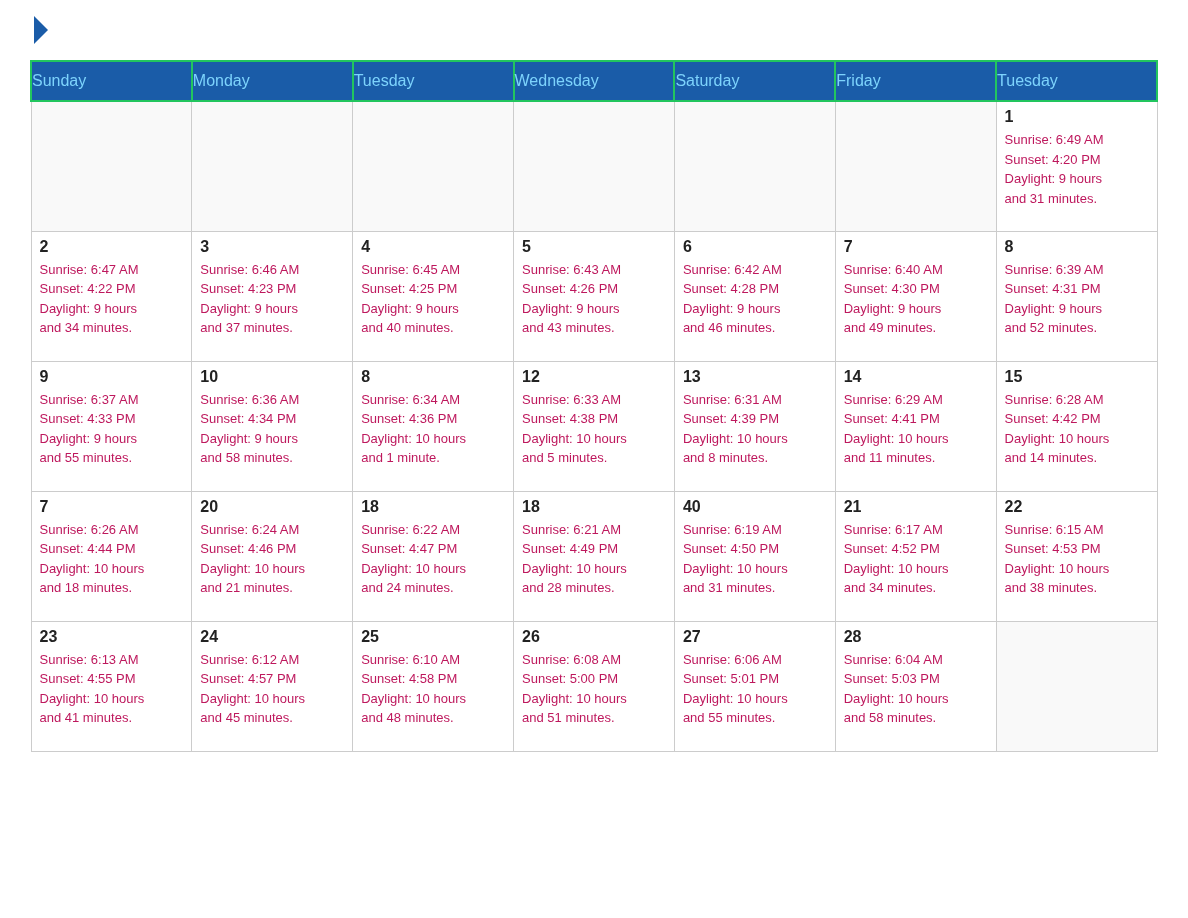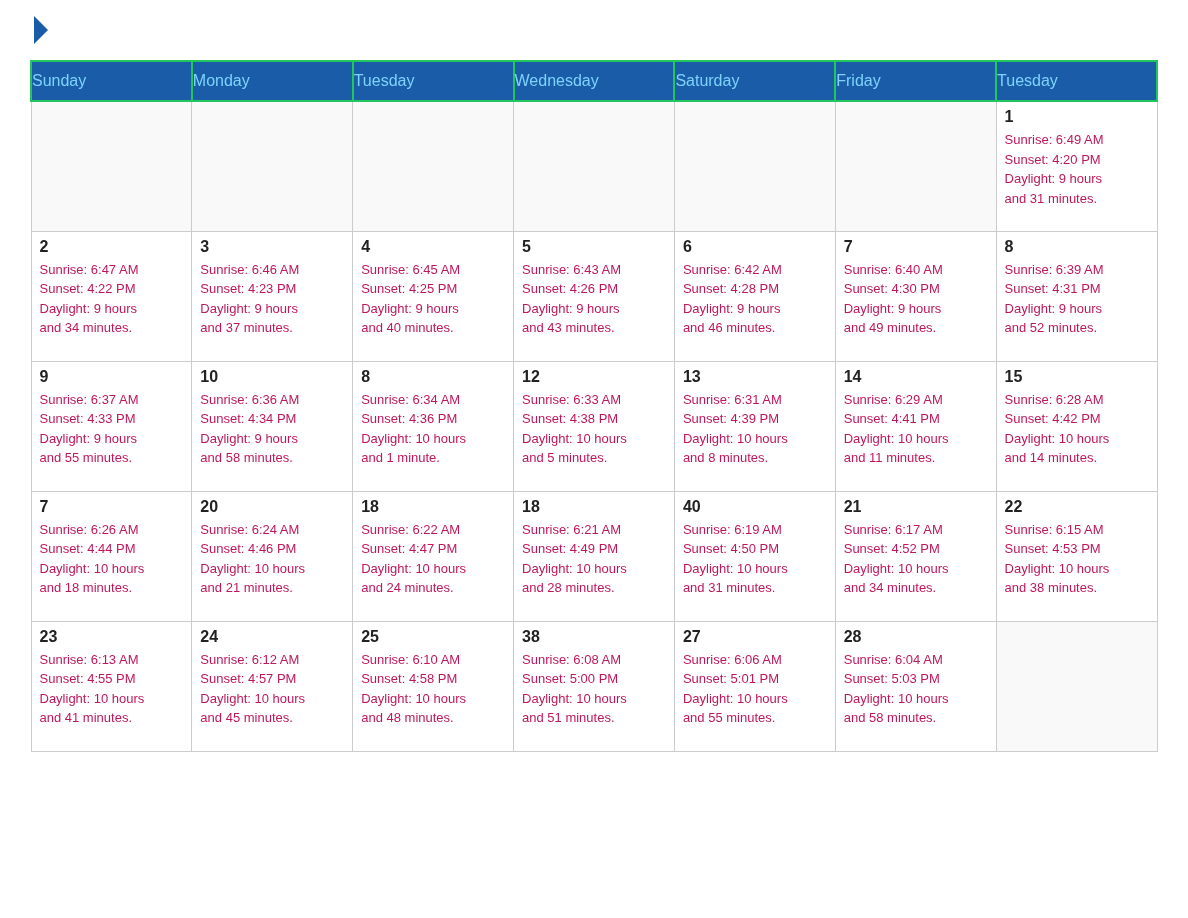--- a/index.html
+++ b/index.html
@@ -245,21 +245,21 @@
         </td>
         <td>
           <div class="day-number">24</div>
           <div class="day-info">Sunrise: 6:12 AM<br>Sunset: 4:57 PM<br>Daylight: 10 hours<br>and 45 minutes.</div>
         </td>
         <td>
           <div class="day-number">25</div>
           <div class="day-info">Sunrise: 6:10 AM<br>Sunset: 4:58 PM<br>Daylight: 10 hours<br>and 48 minutes.</div>
         </td>
         <td>
-          <div class="day-number">38</div>
+          <div class="day-number">26</div>
           <div class="day-info">Sunrise: 6:08 AM<br>Sunset: 5:00 PM<br>Daylight: 10 hours<br>and 51 minutes.</div>
         </td>
         <td>
           <div class="day-number">27</div>
           <div class="day-info">Sunrise: 6:06 AM<br>Sunset: 5:01 PM<br>Daylight: 10 hours<br>and 55 minutes.</div>
         </td>
         <td>
           <div class="day-number">28</div>
           <div class="day-info">Sunrise: 6:04 AM<br>Sunset: 5:03 PM<br>Daylight: 10 hours<br>and 58 minutes.</div>
         </td>

